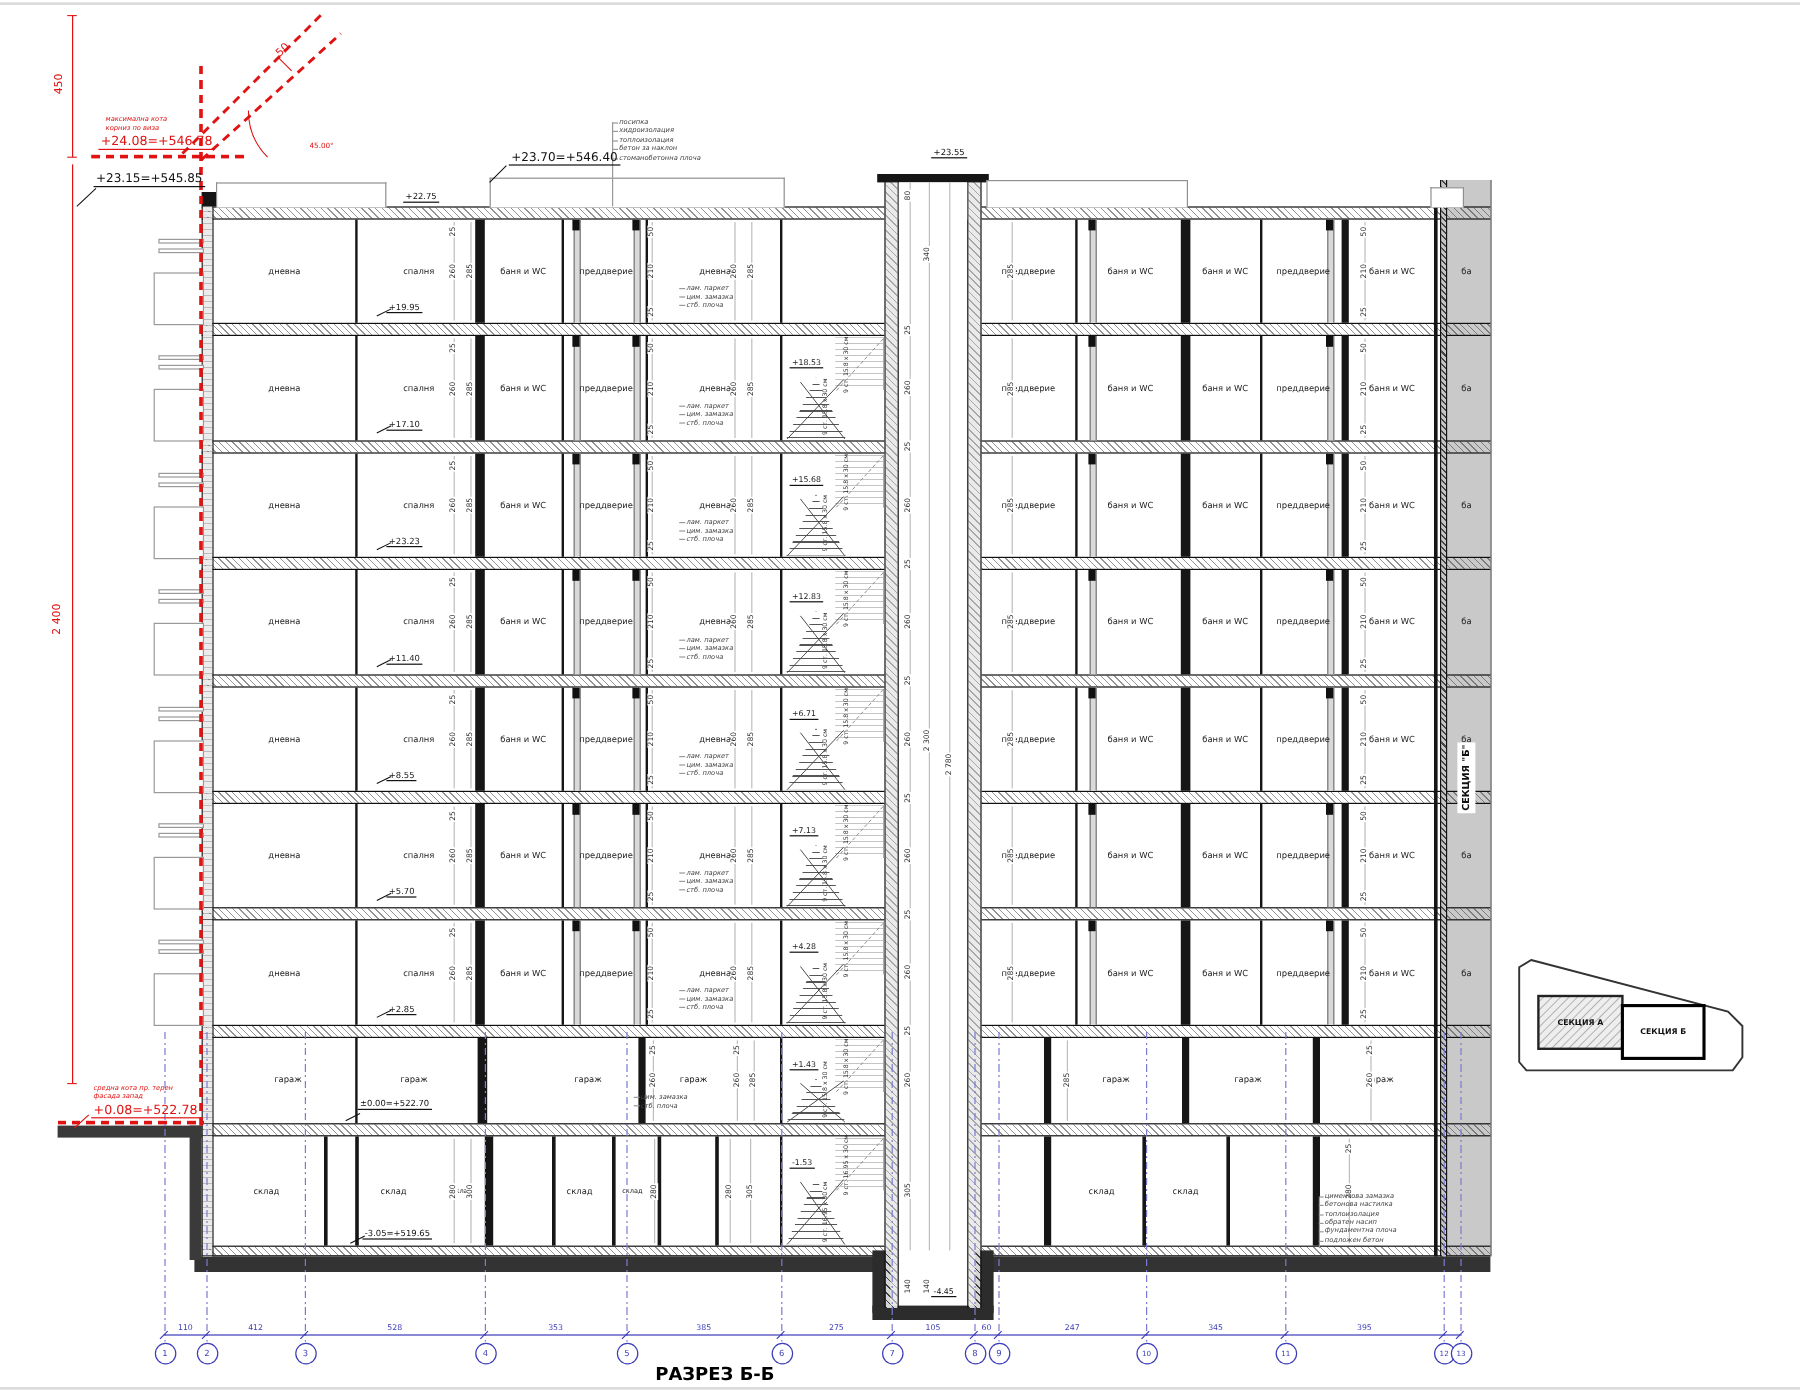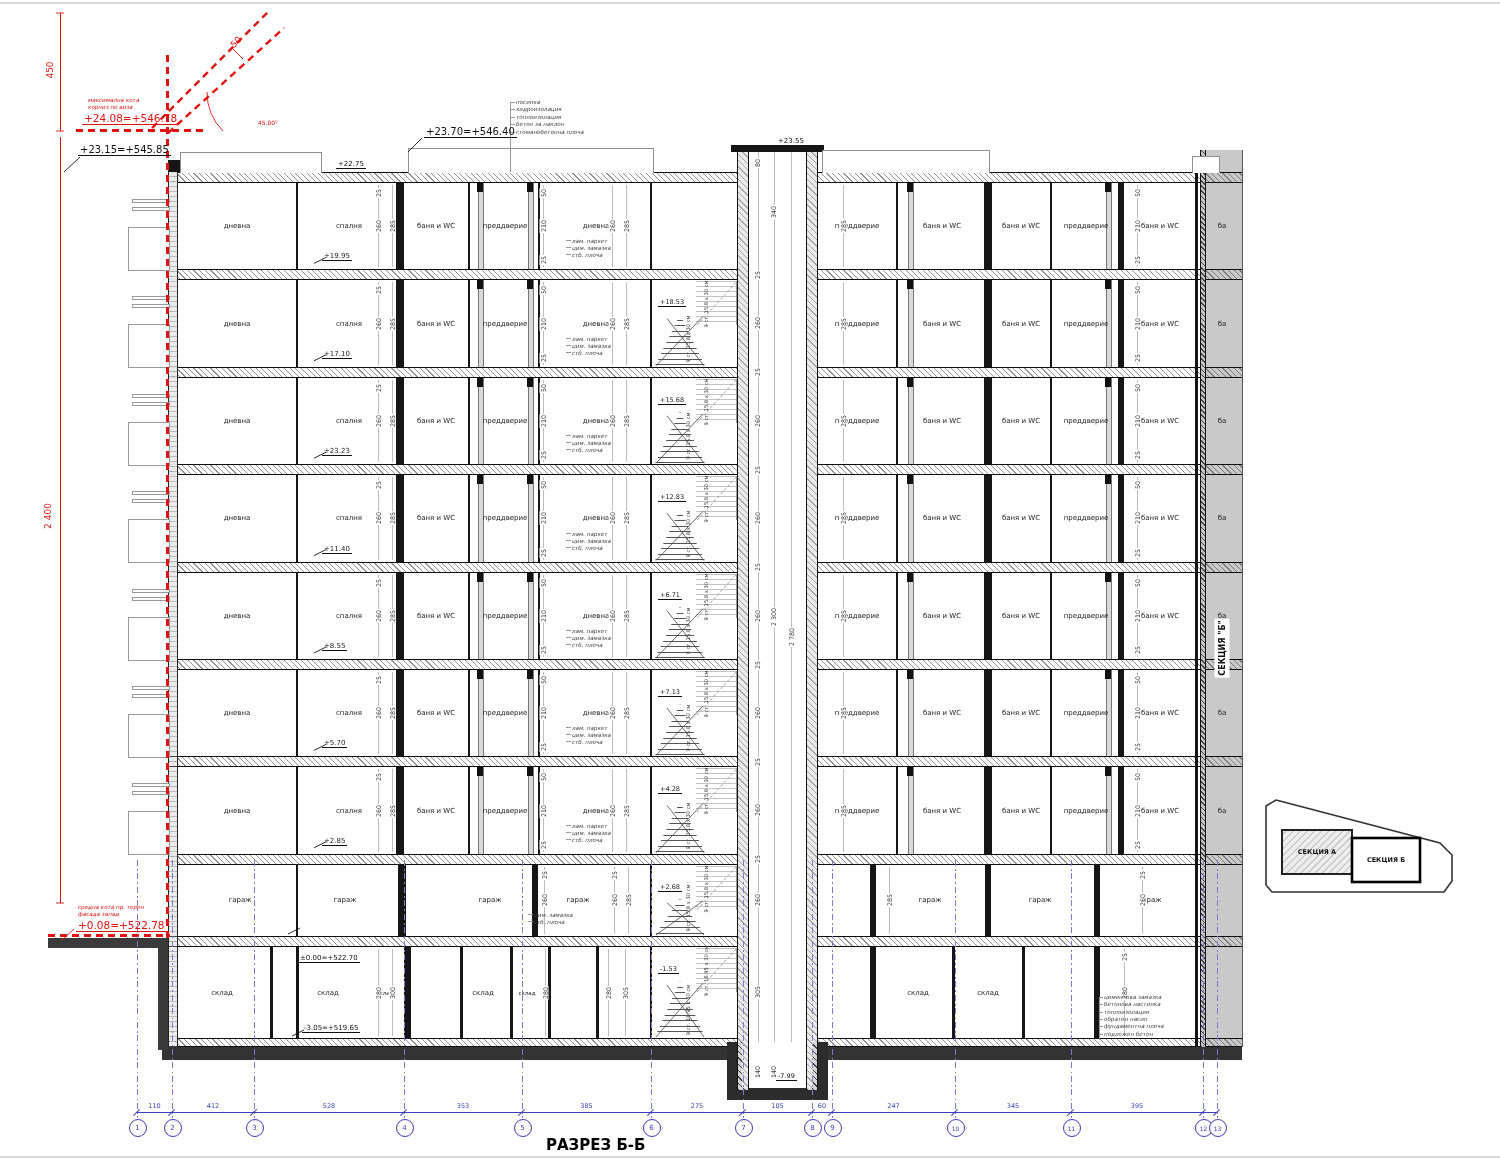--- a/index.html
+++ b/index.html
@@ -573,21 +573,21 @@
       <div class="hair" style="left: 628px; top: 866.8px; height: 67.2px;"></div>
       <div class="vlbl" style="left: 628px; top: 900.4px;">285</div>
       <div class="hair" style="left: 889px; top: 866.8px; height: 67.2px;"></div>
       <div class="vlbl" style="left: 889px; top: 900.4px;">285</div>
       <div class="hair" style="left: 1142px; top: 866.8px; height: 67.2px;"></div>
       <div class="vlbl" style="left: 1142px; top: 874.8px;">25</div>
       <div class="vlbl" style="left: 1142px; top: 900.4px;">260</div>
       <div class="dotflight" style="left: 696px; top: 865.8px; width: 40px; height: 44px;"></div>
       <div class="vlbl-sm" style="left: 706px; top: 888.8px;">9 ст. 15.8 х 30 см</div>
       <div class="vlbl-sm" style="left: 688px; top: 908px;">9 ст. 15.8 х 30 см</div>
-      <div class="lbl" style="left: 658px; top: 882.8px; transform: none; font-size: 6.5px; border-bottom: 1px solid rgb(17, 17, 17); padding: 0px 2px;">+2.68</div>
+      <div class="lbl" style="left: 658px; top: 882.8px; transform: none; font-size: 6.5px; border-bottom: 1px solid rgb(17, 17, 17); padding: 0px 2px;">+1.43</div>
       <div class="treads" style="left: 655px; top: 898.8px; width: 50px; height: 36.2px;"></div>
       <div class="note" style="left: 534px; top: 912px; transform: none;">цим. замазка</div>
       <div style="position: absolute; left: 528px; top: 914px; width: 5px; height: 1px; background: rgb(153, 153, 153);"></div>
       <div class="note" style="left: 534px; top: 919px; transform: none;">стб. плоча</div>
       <div style="position: absolute; left: 528px; top: 921px; width: 5px; height: 1px; background: rgb(153, 153, 153);"></div>
       <div style="position: absolute; left: 270px; top: 947px; width: 3px; height: 91px; background: rgb(22, 22, 22);"></div>
       <div style="position: absolute; left: 296px; top: 947px; width: 3px; height: 91px; background: rgb(22, 22, 22);"></div>
       <div style="position: absolute; left: 404px; top: 947px; width: 7px; height: 91px; background: rgb(22, 22, 22);"></div>
       <div style="position: absolute; left: 460px; top: 947px; width: 3px; height: 91px; background: rgb(22, 22, 22);"></div>
       <div style="position: absolute; left: 510px; top: 947px; width: 3px; height: 91px; background: rgb(22, 22, 22);"></div>
@@ -713,25 +713,25 @@
   <div class="lbl red" style="left:268px;top:122px;font-size:6px">45.00°</div>
   <div class="note red" style="left:88px;top:97px">максимална кота</div>
   <div class="note red" style="left:88px;top:104px">корниз по виза</div>
   <div class="elev-big red" style="left:82px;top:112px;font-size:10.5px">+24.08=+546.78</div>
   <div class="note red" style="left:78px;top:904px">средна кота пр. терен</div>
   <div class="note red" style="left:78px;top:911px">фасада запад</div>
   <div class="elev-big red" style="left:76px;top:919px;font-size:10.5px">+0.08=+522.78</div>
 
   <div class="elev-big" style="left:78px;top:144px">+23.15=+545.85</div>
   <div class="elev-big" style="left:424px;top:126px">+23.70=+546.40</div>
-  <div class="elev" style="left:776px;top:137px">+23.55</div>
+  <div class="elev" style="left:776px;top:123px">+23.55</div>
   <div class="elev" style="left:336px;top:160px">+22.75</div>
-  <div class="elev" style="left:298px;top:954px">±0.00=+522.70</div>
+  <div class="elev" style="left:298px;top:916px">±0.00=+522.70</div>
   <div class="elev" style="left:302px;top:1024px">-3.05=+519.65</div>
-  <div class="elev" style="left:776px;top:1072px;font-size:6.5px">-7.99</div>
+  <div class="elev" style="left:776px;top:1072px;font-size:6.5px">-4.45</div>
 
   <div class="strip-lbl" style="left:1222px;top:648px">СЕКЦИЯ "Б"</div>
 
   <svg class="abs" style="left:1260px;top:793px" width="210" height="110" viewBox="0 0 210 110">
     <path d="M16,7 L180,50 L192,62 L192,88 L184,99 L12,99 L6,92 L6,13 Z" fill="#ffffff" stroke="#333" stroke-width="1.6"></path>
     <defs>
       <pattern id="kph" width="5" height="5" patternTransform="rotate(45)" patternUnits="userSpaceOnUse">
         <rect width="5" height="5" fill="#eee"></rect>
           <line x1="0" y1="0" x2="0" y2="5" stroke="#999" stroke-width="1.2"></line>
       </pattern>

